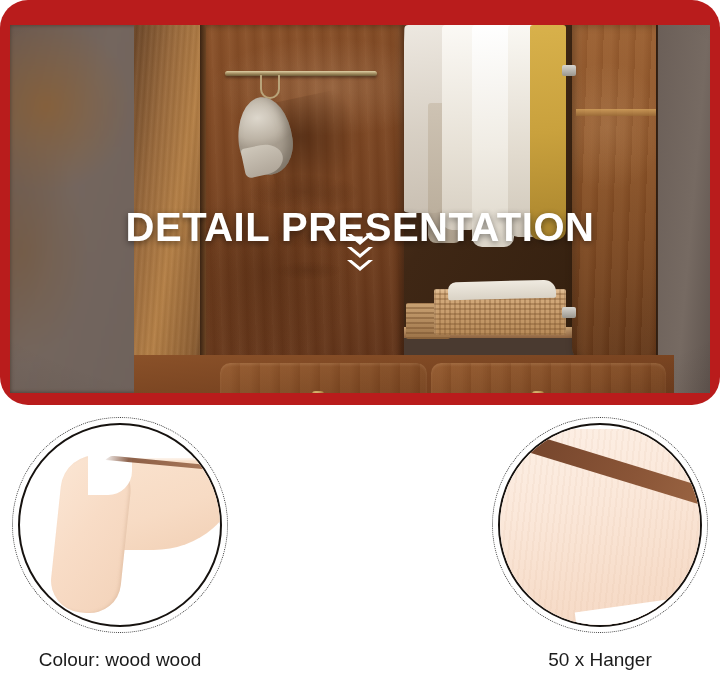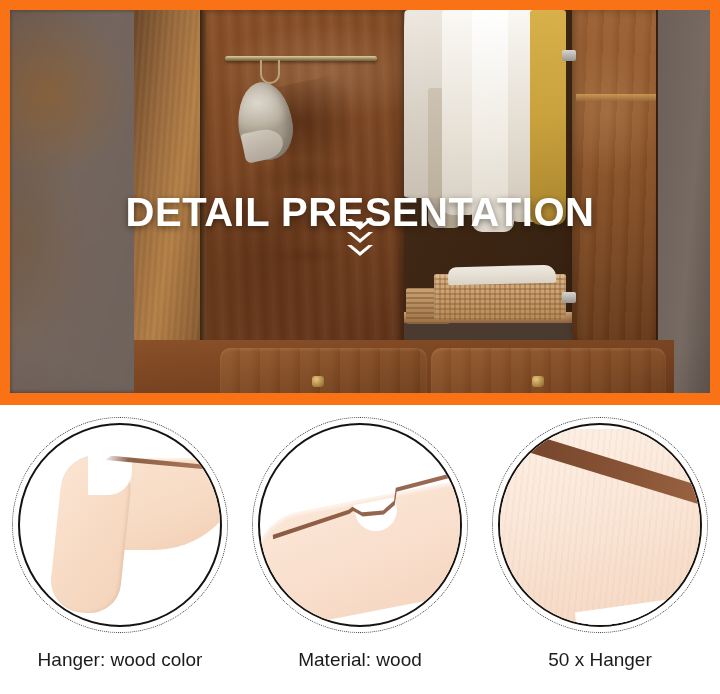--- a/index.html
+++ b/index.html
@@ -15,23 +15,24 @@
     font-family: "Liberation Sans", sans-serif;
     position: relative;
   }
 
   
   .hero-frame {
     position: absolute;
     left: 0; top: 0;
     width: 720px;
     height: 405px;
-    background: #f97316;
+    background: #b91c1c;
     box-sizing: border-box;
-    padding: 10px 10px 12px 10px;
+    padding: 25px 10px 12px 10px;
+    border-radius: 28px;
   }
   .hero-photo {
     position: relative;
     width: 100%;
     height: 100%;
     overflow: hidden;
     background: #4a3a30;
   }
 
   
@@ -471,36 +472,23 @@
       <div class="ring-dotted"></div>
       <div class="ring-solid">
         <div class="macro">
           <div class="m1-arm"></div>
           <div class="m1-blob"></div>
           <div class="m1-notch"></div>
           <div class="m1-edge"></div>
         </div>
       </div>
     </div>
-    <div class="caption">Hanger: wood color</div>
+    <div class="caption">Colour: wood wood</div>
   </div>
 
-  <div class="feature feature-2">
-    <div class="circle-wrap">
-      <div class="ring-dotted"></div>
-      <div class="ring-solid">
-        <div class="macro">
-          <div class="m2-body"></div>
-          <div class="m2-dip"></div>
-          <div class="m2-edge"></div>
-        </div>
-      </div>
-    </div>
-    <div class="caption">Material: wood</div>
-  </div>
 
   <div class="feature feature-3">
     <div class="circle-wrap">
       <div class="ring-dotted"></div>
       <div class="ring-solid">
         <div class="macro">
           <div class="m3-surface"></div>
           <div class="m3-edge"></div>
           <div class="m3-corner"></div>
         </div>

